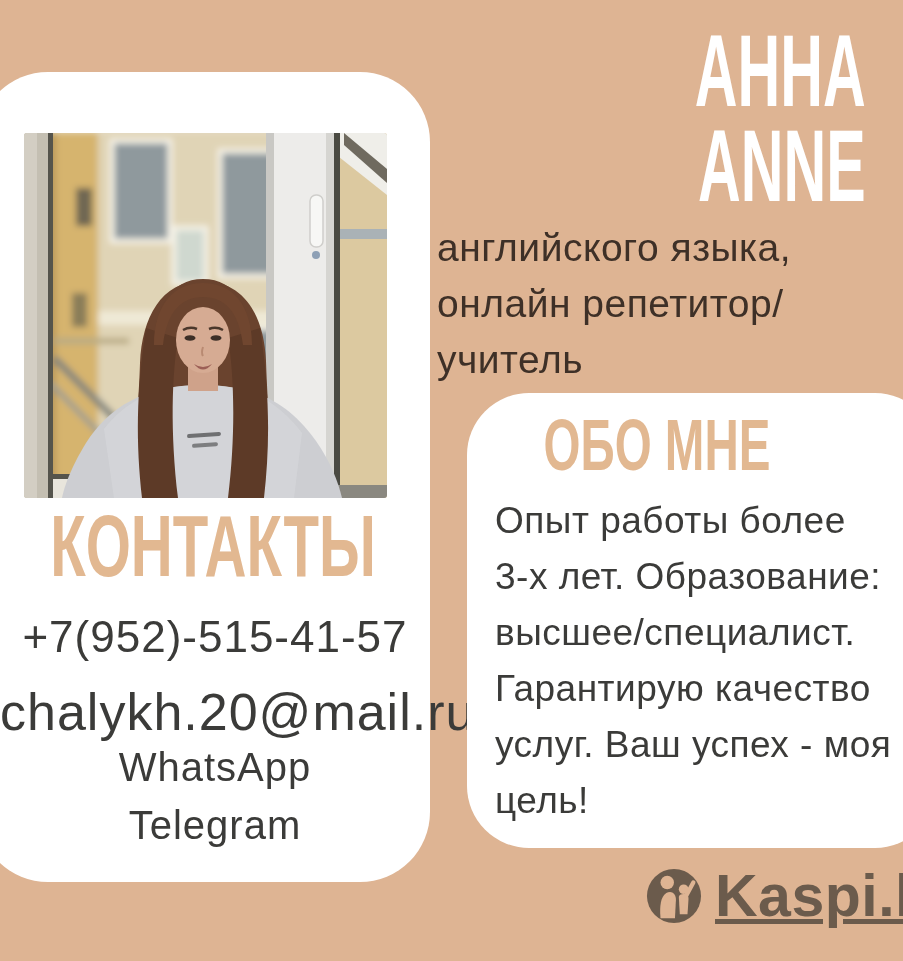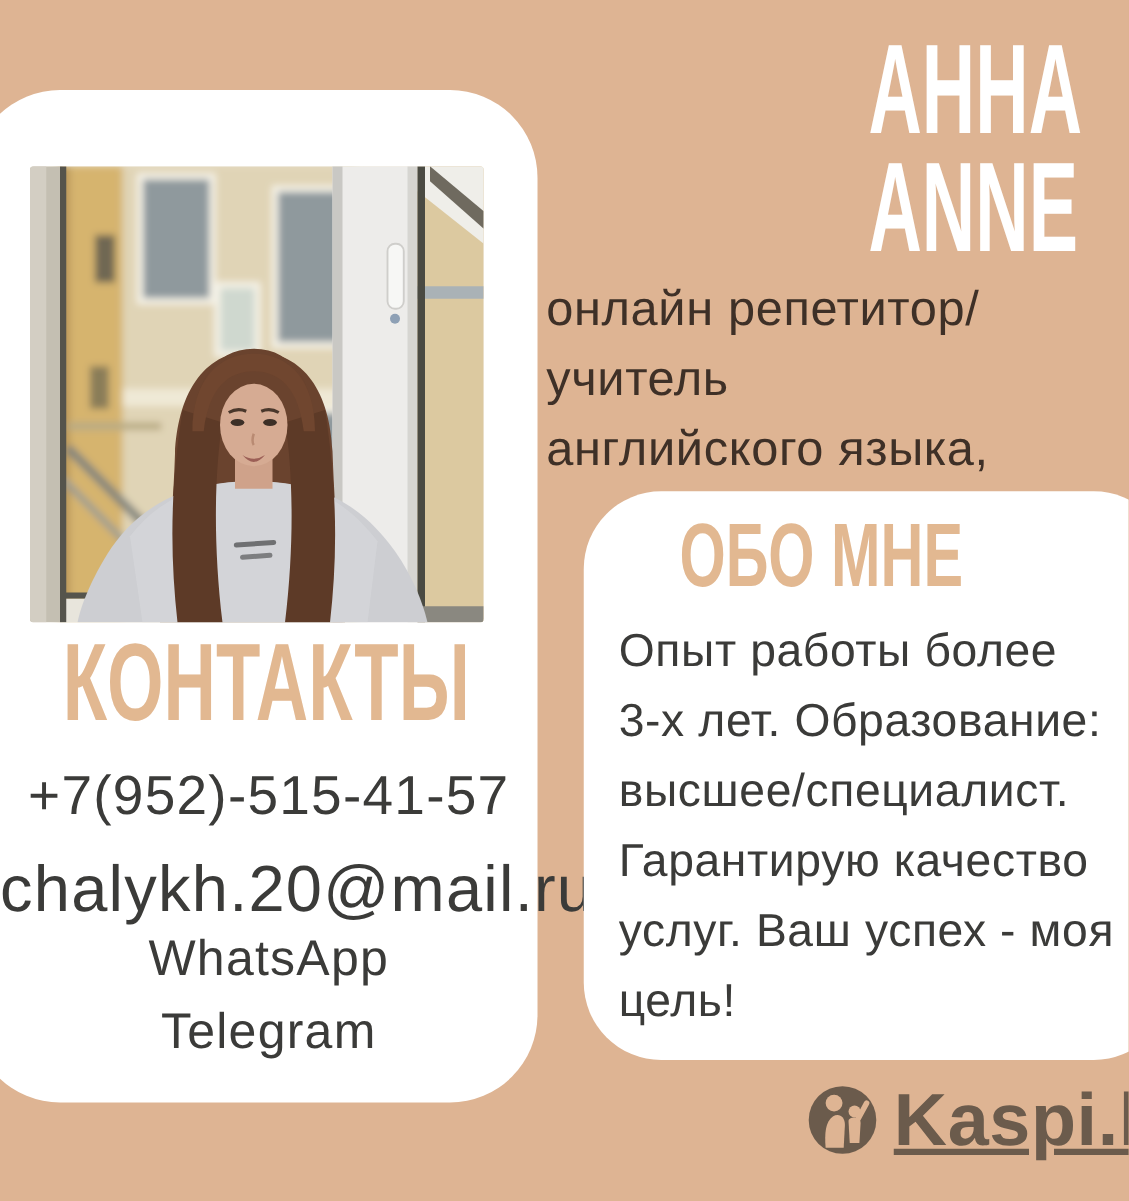--- a/index.html
+++ b/index.html
@@ -18,21 +18,21 @@
     border-radius:62px; z-index:1;
   }
   .photo {
     position:absolute; left:24px; top:133px; width:363px; height:365px;
     z-index:2; overflow:hidden; border-radius:3px;
   }
   .photo svg { display:block; }
 
   .name-block {
     position:absolute; top:24px; right:37px; z-index:2;
-    color:#FFFFFF;
+    text-align:right; color:#FFFFFF;
   }
   .name-line {
     display:block; white-space:nowrap;
     font-size:102px; line-height:95px; font-weight:800;
     transform:scaleX(0.58); transform-origin:100% 50%;
   }
 
   .subtitle {
     position:absolute; left:437px; top:220px; z-index:2;
     color:#3E3027; font-size:39px; line-height:56px; letter-spacing:0.5px;
@@ -150,22 +150,22 @@
       <path d="M170 231 Q179 237 188 231 Q179 242 170 231 Z" fill="#9C5F56"></path>
     </svg>
   </div>
 
   <div class="name-block">
     <span class="name-line">АННА</span>
     <span class="name-line">ANNE</span>
   </div>
 
   <div class="subtitle">
+    <div class="subtitle-line">английского языка,</div>
     <div class="subtitle-line">онлайн репетитор/учитель</div>
-    <div class="subtitle-line">английского языка,</div>
   </div>
 
   <div class="card card-about">
     <div class="about-heading">ОБО МНЕ</div>
     <div class="about-text">
       <div class="about-line">Опыт работы более</div>
       <div class="about-line">3-х лет. Образование:</div>
       <div class="about-line">высшее/специалист.</div>
       <div class="about-line">Гарантирую качество</div>
       <div class="about-line">услуг. Ваш успех - моя</div>

